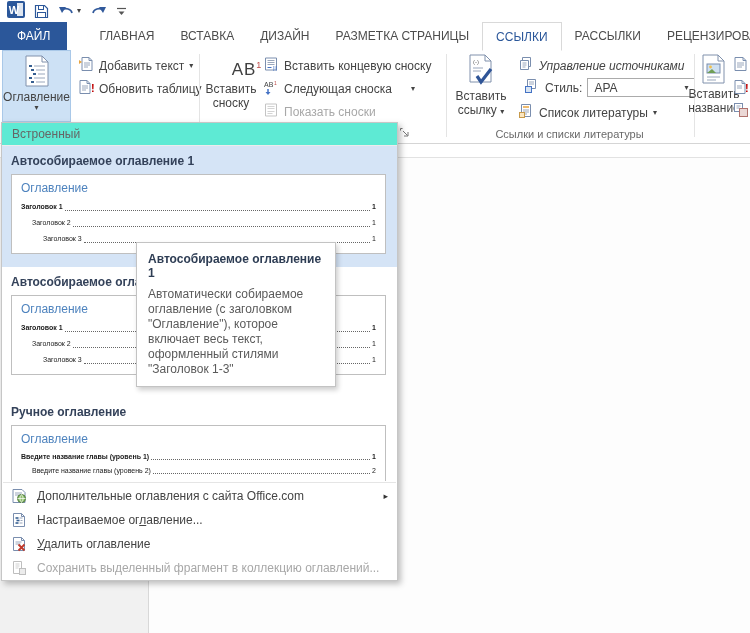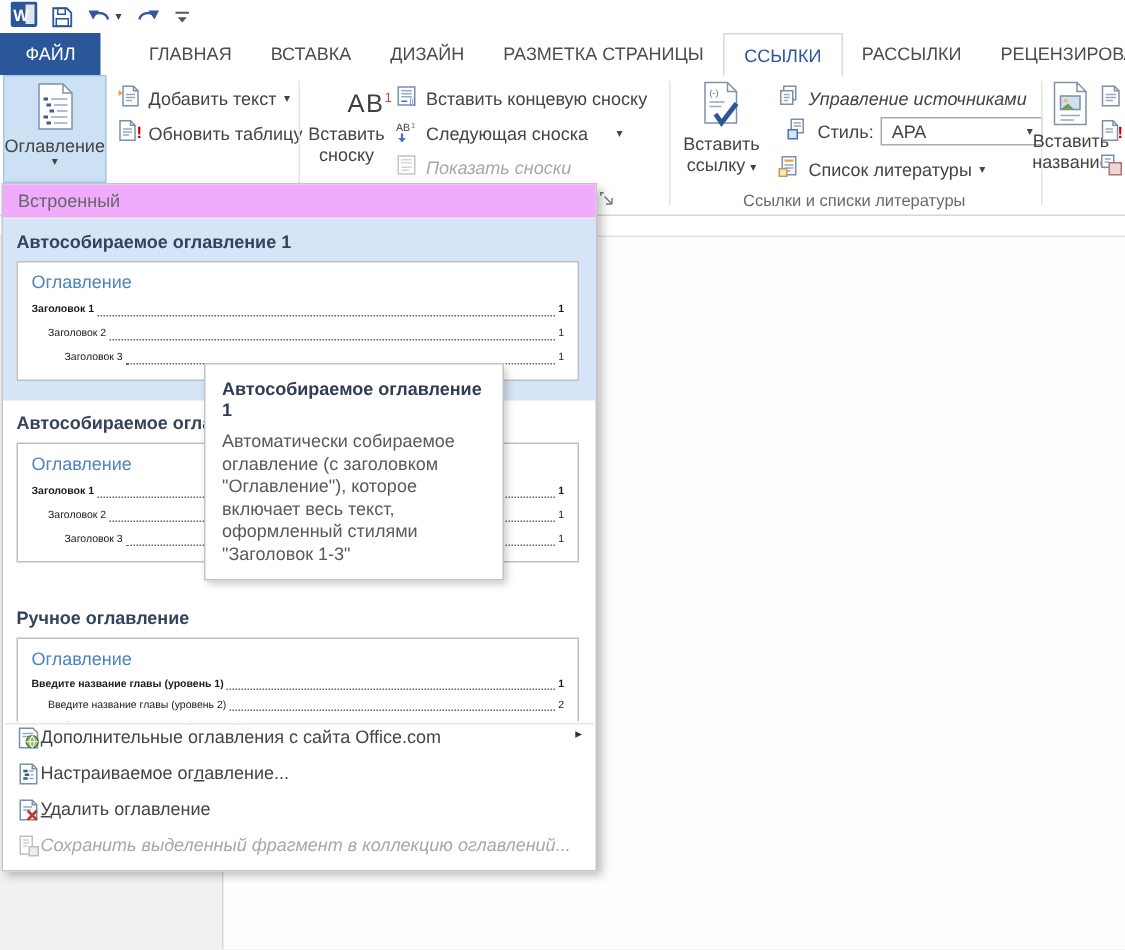--- a/index.html
+++ b/index.html
@@ -18,52 +18,52 @@
               margin-bottom:-1px;z-index:2;}
   
   .ribbon{position:absolute;top:50px;left:0;right:0;height:93px;background:#fff;
           border-bottom:1px solid #D5D5D5;}
   .vsep{position:absolute;top:4px;bottom:6px;width:1px;background:#E4E4E4;}
   .bigbtn{position:absolute;top:0;height:72px;display:flex;flex-direction:column;align-items:center;
           justify-content:flex-start;padding-top:4px;box-sizing:border-box;text-align:center;line-height:14px;}
   .bigbtn.pressed{background:#CDE1F5;border:1px solid #A9C8E8;}
   .smbtn{position:absolute;height:21px;display:flex;align-items:center;gap:5px;white-space:nowrap;}
   .smbtn svg{flex:0 0 auto;}
-  .disabled{color:#A8A8A8;font-style:italic;}
+  .disabled{color:#A8A8A8;}
   .arr{font-size:8px;color:#444;line-height:1;}
   .grouplabel{position:absolute;top:78px;font-size:11px;color:#6A6A6A;text-align:center;}
   .launcher{position:absolute;top:77px;}
   .ab{font-size:17px;color:#3F3F3F;letter-spacing:1px;margin-left:32px;}
   .ab sup{color:#BE4B48;font-size:9px;}
   .combo{width:108px;height:19px;border:1px solid #ABABAB;background:#fff;display:flex;
          align-items:center;padding:0 6px;box-sizing:border-box;justify-content:space-between;}
   
   .docstrip{position:absolute;top:144px;left:0;right:0;height:13px;background:#fff;border-bottom:1px solid #E2E2E2;}
   .docarea{position:absolute;top:158px;left:0;right:0;bottom:0;background:#F1F1F1;}
   .page{position:absolute;left:148px;top:0;right:0;bottom:0;background:#FDFDFD;border-left:1px solid #D8D8D8;}
   
   .dropdown{position:absolute;left:1px;top:122px;width:395px;background:#fff;border:1px solid #C6C6C6;
             box-shadow:3px 3px 6px rgba(0,0,0,.25);z-index:20;}
-  .dd-header{height:23px;line-height:23px;background:#f0abfc;color:#666;padding-left:10px;
+  .dd-header{height:23px;line-height:23px;background:#5eead4;color:#666;padding-left:10px;
              border-bottom:1px solid #ECECEC;box-sizing:border-box;}
   .gs{box-sizing:border-box;padding:5px 11px 0 9px;height:121px;overflow:hidden;}
   .gs.hl{background:#D5E4F6;}
   .gs.manual{height:93px;}
   .gi-title{font-weight:bold;color:#34425A;padding:3px 0 6px 0;}
   .preview{background:#fff;border:1px solid #BFBFBF;padding:6px 9px 6px 9px;}
   .pv-heading{color:#4E83BE;font-size:12px;margin-bottom:4px;}
   .tocline{display:flex;align-items:flex-end;font-size:7px;color:#1a1a1a;line-height:16px;}
   .manual .tocline{line-height:14px;}
   .tocline .t{white-space:nowrap;}
   .tocline .dots{flex:1;border-bottom:1px dotted #666;margin:0 2px 4px 2px;}
   .lv1{font-weight:bold;}
   .lv2{padding-left:11px;}
   .lv3{padding-left:22px;}
   .dd-sep{border-top:1px solid #E5E5E5;margin:1px 1px 1px 1px;}
-  .dd-item{height:24px;display:flex;align-items:flex-start;padding:0 9px;}
+  .dd-item{height:24px;display:flex;align-items:center;padding:0 9px;gap:10px;}
   .mi-icon{width:16px;height:16px;flex:0 0 auto;}
   .mi-label{flex:1;white-space:nowrap;overflow:hidden;}
   .u{text-decoration:underline;}
   .sub-arrow{font-size:9px;color:#333;}
   
   .tooltip{position:absolute;left:136px;top:242px;width:200px;box-sizing:border-box;background:#fff;
            border:1px solid #C3C3C3;box-shadow:2px 3px 5px rgba(0,0,0,.2);z-index:30;padding:9px 11px;}
   .tt-title{font-weight:bold;color:#2E3D54;margin-bottom:7px;}
   .tt-body{color:#5A5A5A;line-height:15px;}
 </style>

